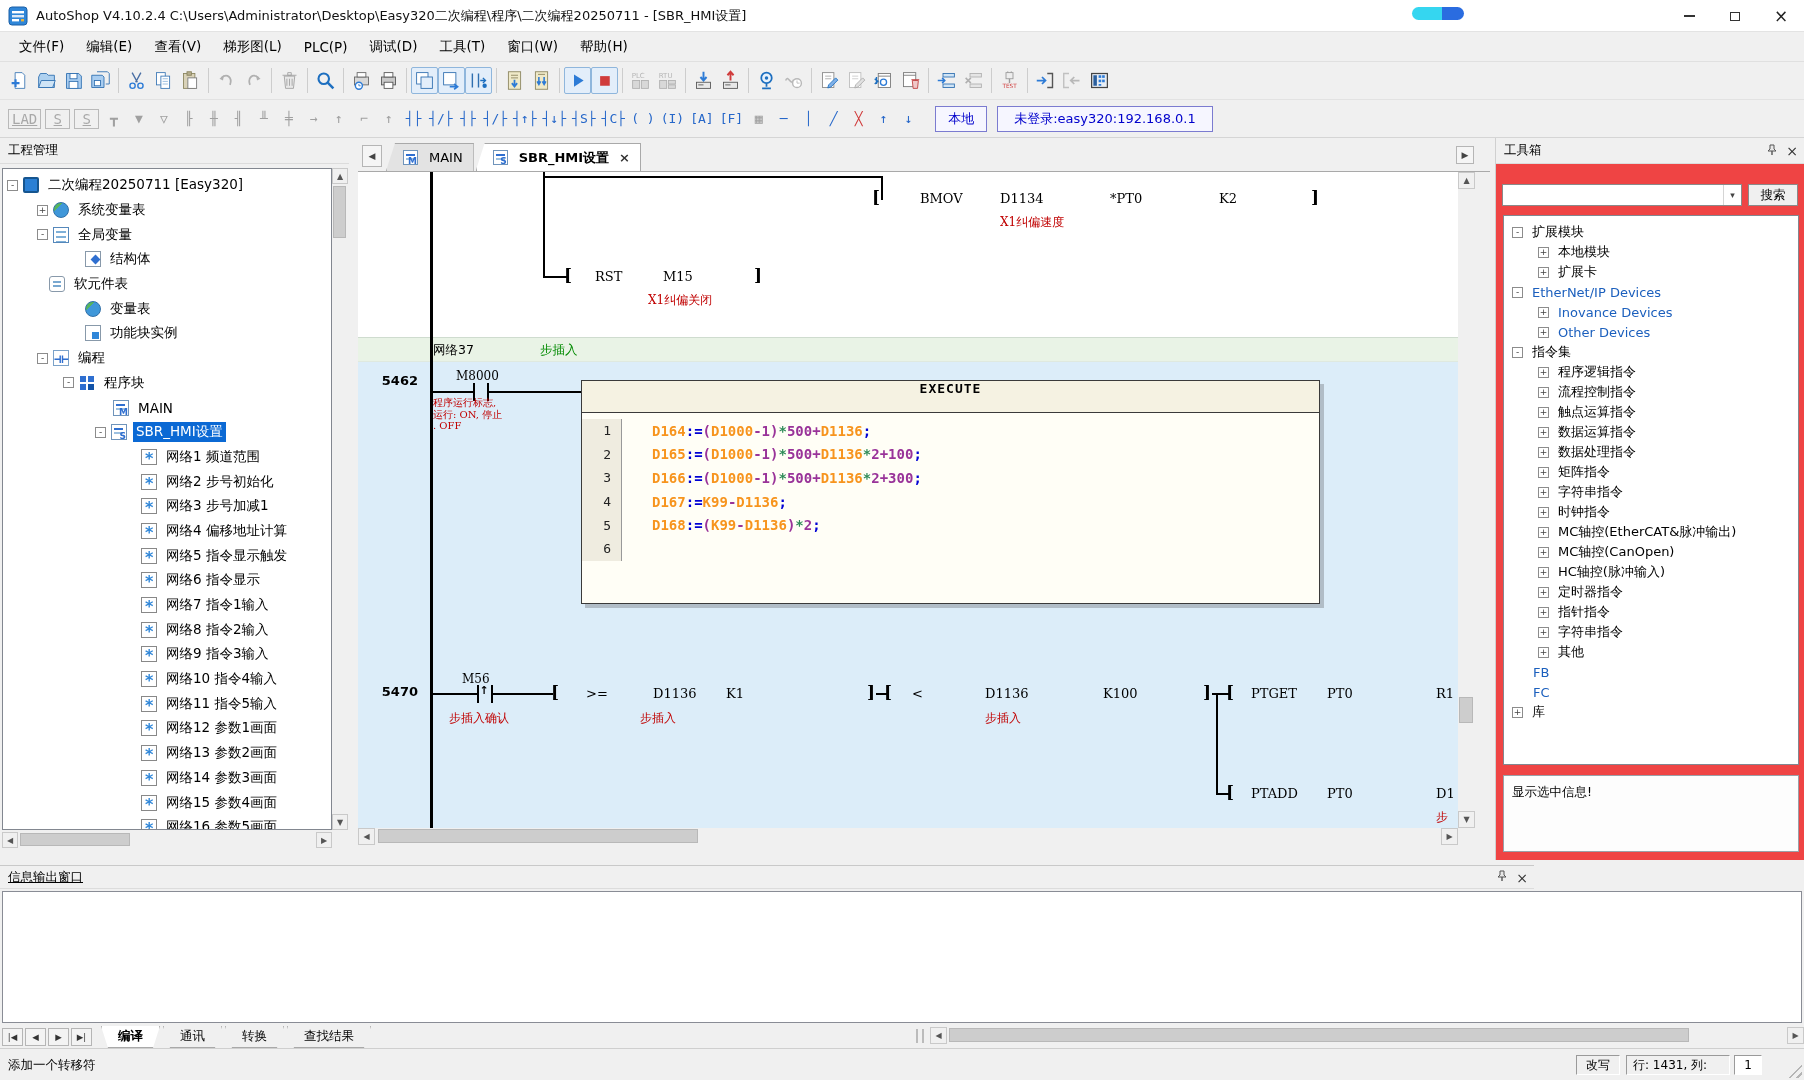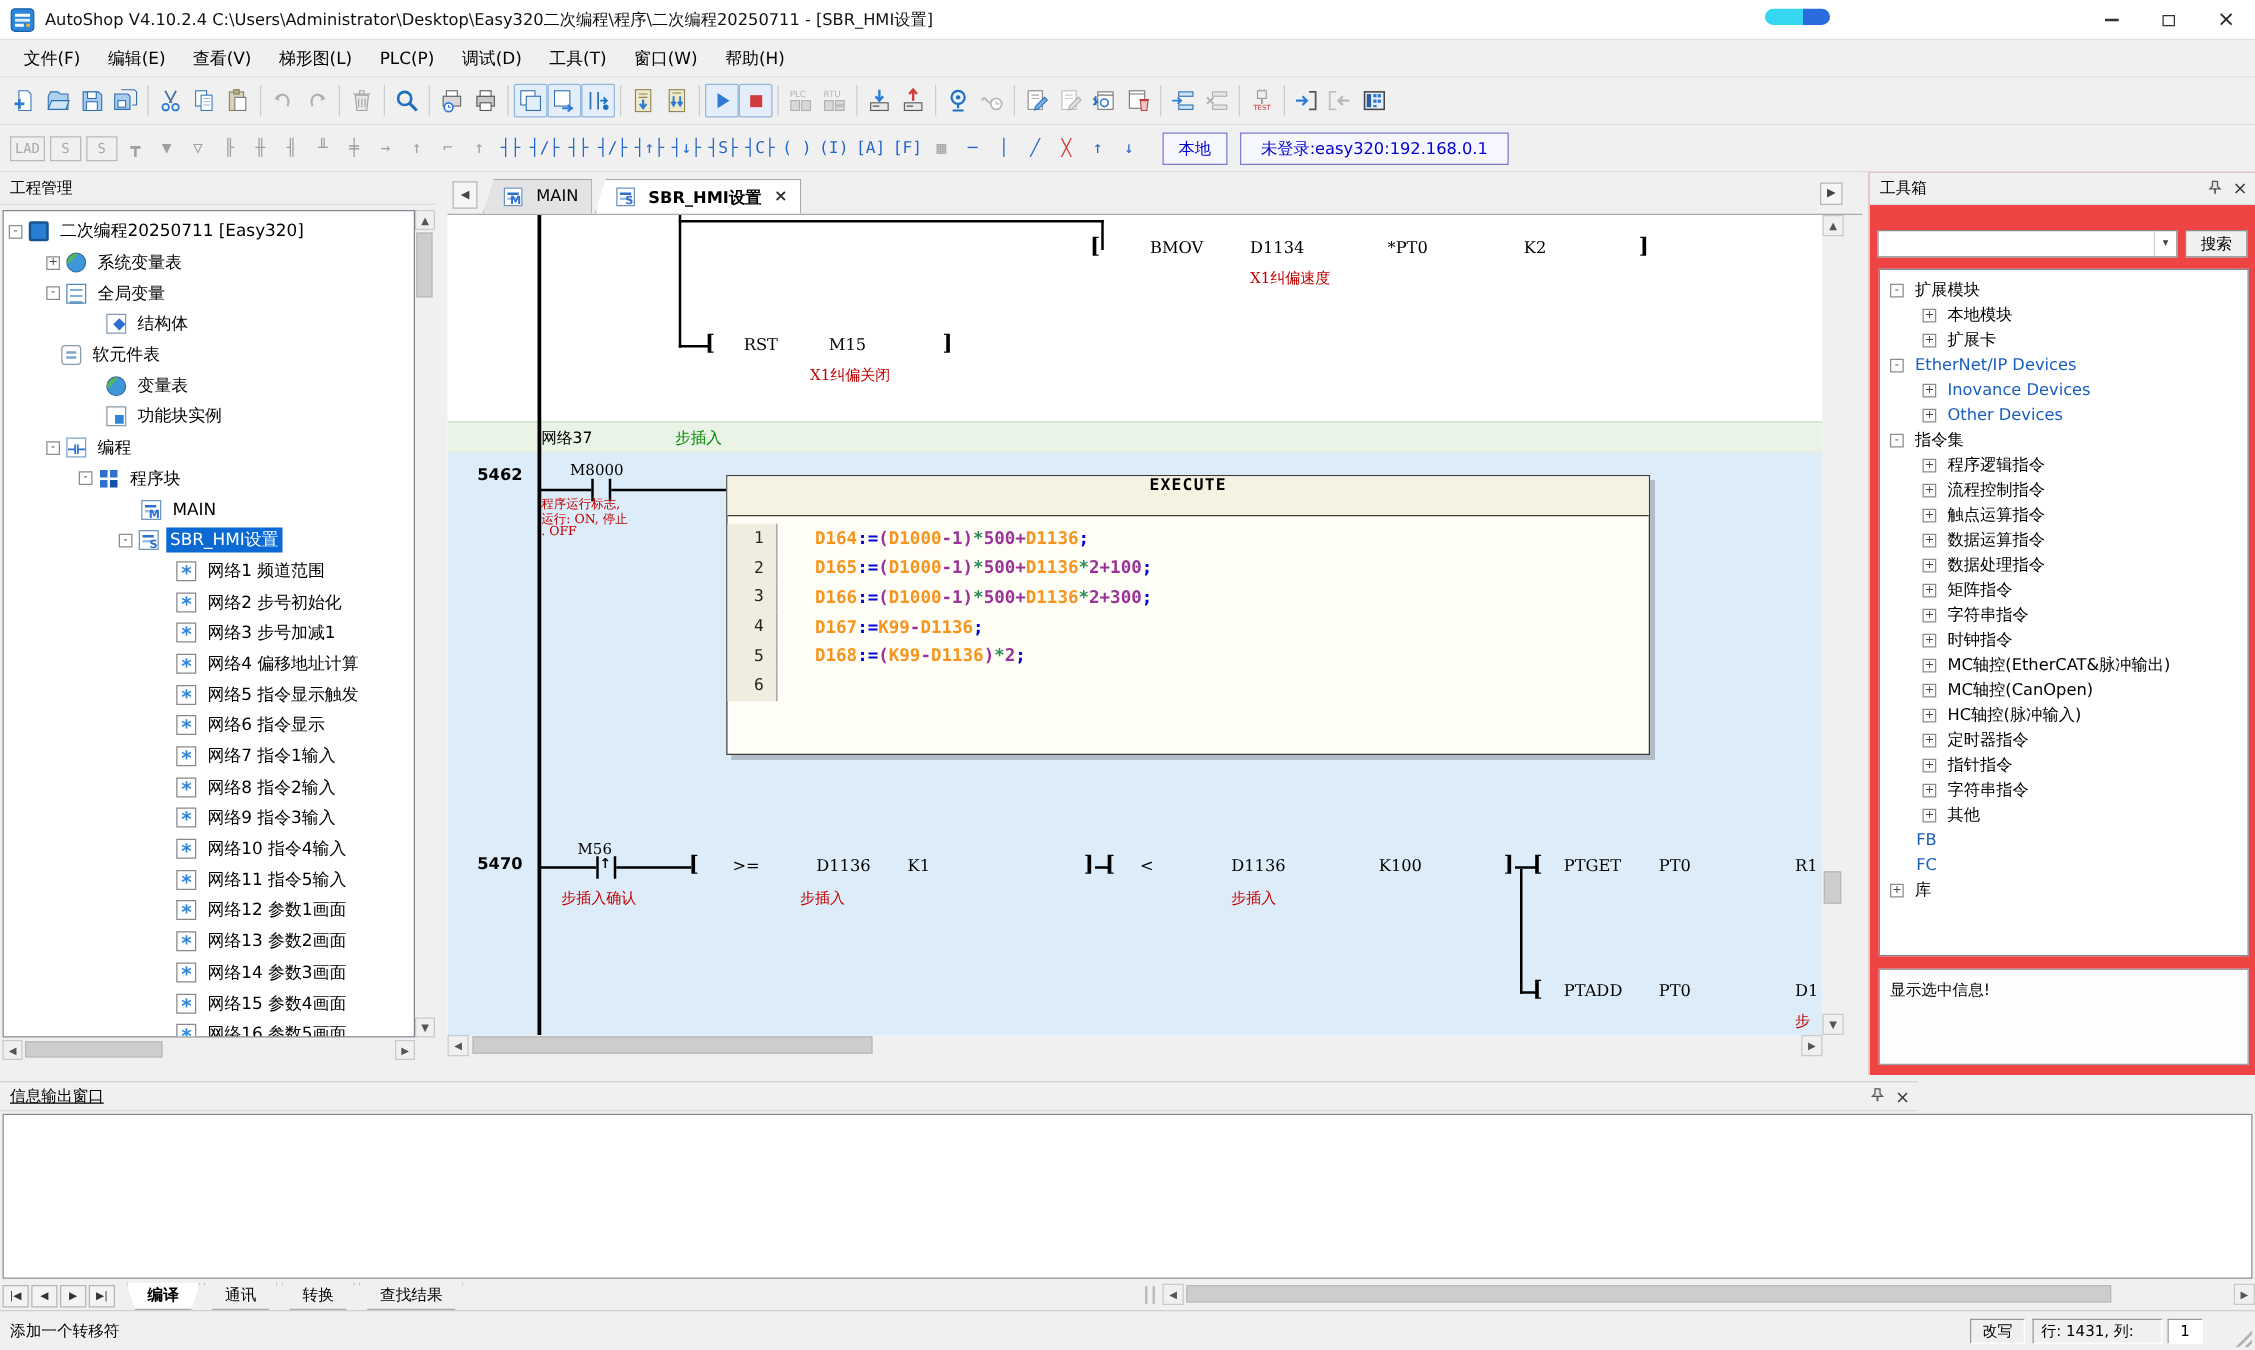--- a/index.html
+++ b/index.html
@@ -25,21 +25,21 @@
   
   #toolbar1 { position:absolute; left:0; top:62px; width:1804px; height:38px; background:#f0f0f0; display:flex; align-items:center; padding-left:6px; border-bottom:1px solid #e2e2e2; }
   #toolbar2 { position:absolute; left:0; top:100px; width:1804px; height:38px; background:#f0f0f0; display:flex; align-items:center; padding-left:6px; border-bottom:1px solid #d5d5d5; }
   .tbi { width:27px; height:27px; display:flex; align-items:center; justify-content:center; border:1px solid transparent; border-radius:2px; }
   .tbi svg { width:21px; height:21px; }
   .tbi.pressed { border:1px solid #8fb6dc; background:#e3eefa; }
   .tsep { width:1px; height:25px; background:#cdcdcd; margin:0 4px; }
   .lt2 { height:26px; min-width:25px; padding:0 3px; display:flex; align-items:center; justify-content:center; font:13px "DejaVu Sans Mono", monospace; color:#a0a0a0; white-space:nowrap; }
   .lt2.b { color:#2667c9; }
   .lt2.r { color:#d03a3a; }
-  .lt2.box { border:1px solid #b9b9b9; font-size:11px; padding:0 3px; height:20px; margin:0 2px; color:#a8a8a8; }
+  .lt2.box { border:1px solid #b9b9b9; font-size:14px; padding:0 3px; height:20px; margin:0 2px; color:#a8a8a8;text-decoration:underline; }
   #local-btn { margin-left:14px; border:1px solid #7b7bd0; color:#0000cc; background:#f6f6ff; font-size:13px; padding:3px 12px; }
   #login-box { margin-left:10px; border:1px solid #7b7bd0; color:#0000cc; background:#f6f6ff; font-size:13px; padding:3px 16px; white-space:nowrap; }
 
   
   .panel-header { height:26px; display:flex; align-items:center; font-size:12.5px; padding:0 8px; background:#f0f0f0; border-bottom:1px solid #dcdcdc; position:relative; }
   .ph-icons { position:absolute; right:6px; top:0; height:26px; display:flex; align-items:center; gap:8px; }
   .pin-icon svg { width:12px; height:12px; }
   .close-glyph { font-size:14px; line-height:14px; color:#333; }
 
   

